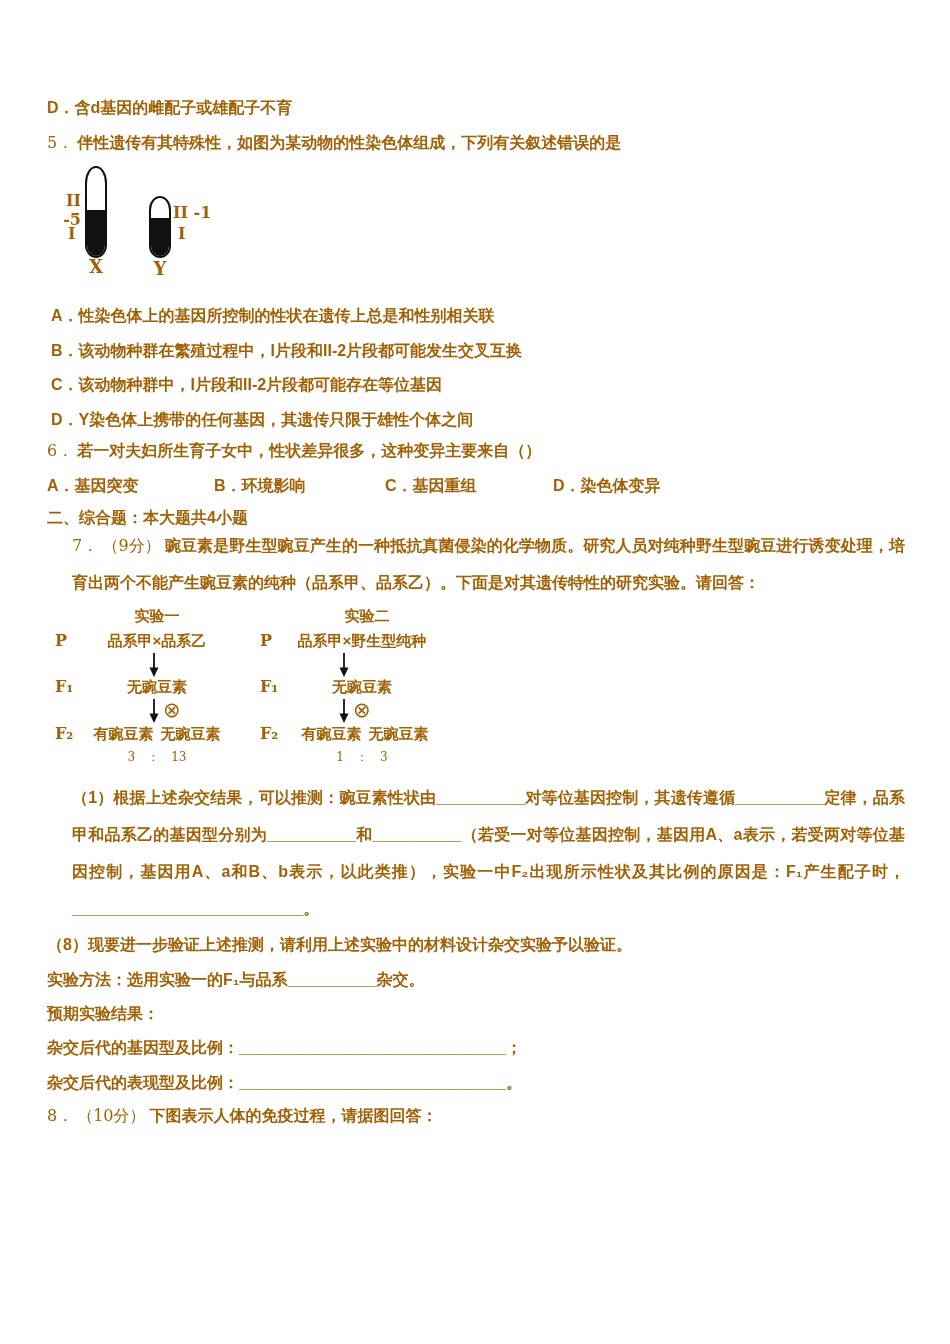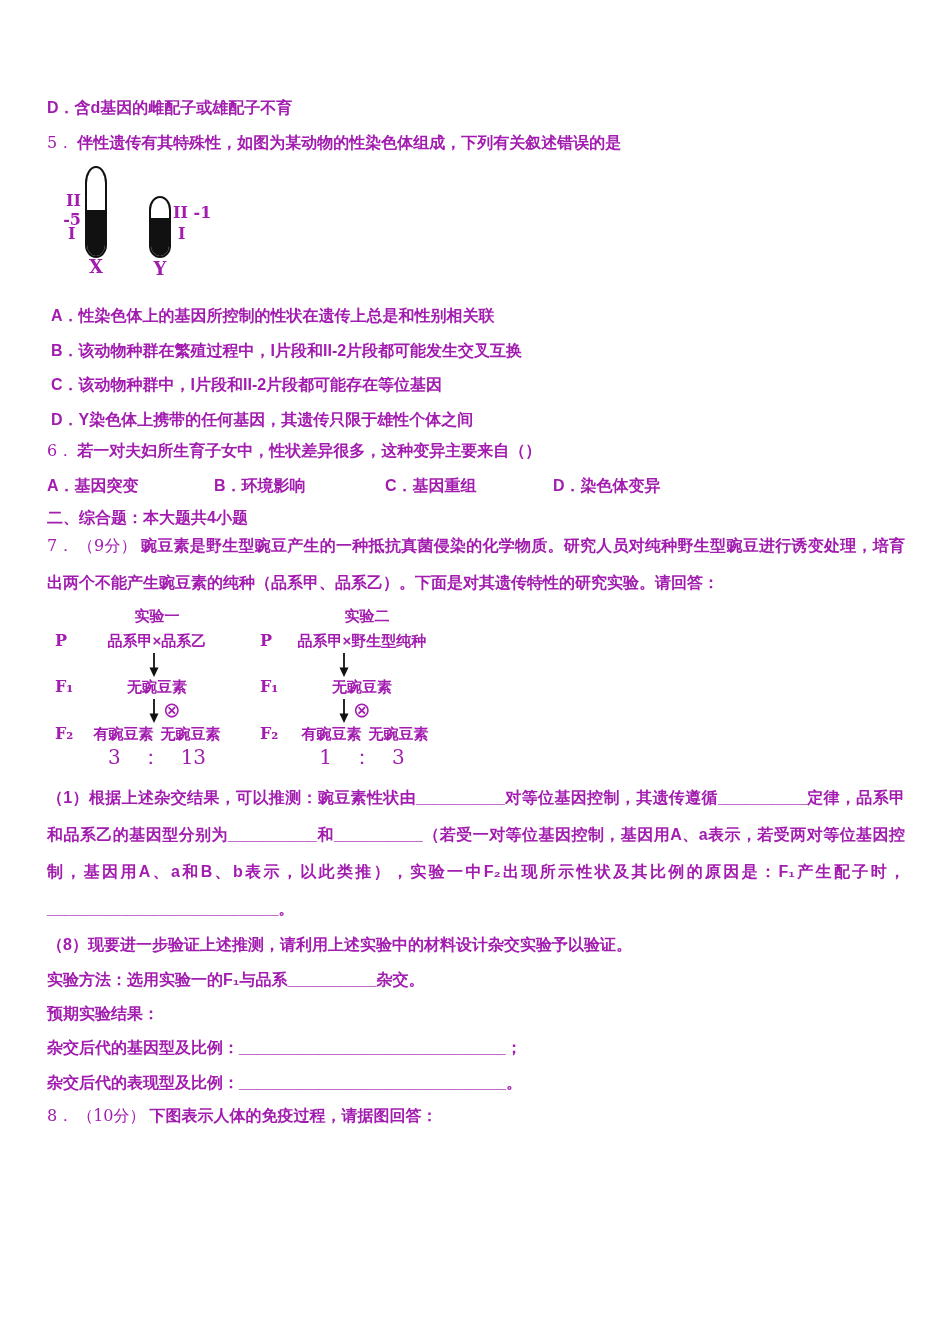--- a/index.html
+++ b/index.html
@@ -1,23 +1,23 @@
 <!DOCTYPE html>
 <html><head>
 <meta charset="utf-8">
 <style>
   html,body{margin:0;padding:0;background:#ffffff;}
   .page{
-    position:relative; width:950px; height:1344px; background:#fff; color:#a21caf;
+    position:relative; width:950px; height:1344px; background:#fff; color:#a16207;
     font-family:"Liberation Sans","DejaVu Sans",sans-serif; font-weight:700; font-size:16px;
     overflow:hidden;
   }
   .abs{position:absolute;}
   .line{left:47px; right:45px; margin:0; line-height:35px;}
-  .just{text-align:justify; line-height:37px;}
+  .just{text-align:justify; line-height:37px;margin-left:25px;}
   .num{font-family:"DejaVu Serif","Liberation Serif",serif; font-weight:400; margin-right:4px;}
   
   .chrom{left:47px; top:160px; width:300px; height:124px;}
   .cap{box-sizing:border-box; position:absolute; border:2px solid #111; background:#fff; overflow:hidden;}
   .capx{left:38px; top:6px;  width:22px; height:92px; border-radius:11px 11px 11px 11px / 17px 17px 13px 13px;}
   .capy{left:102px; top:36px; width:22px; height:62px; border-radius:11px 11px 11px 11px / 14px 14px 12px 12px;}
   .fill{position:absolute; bottom:0; left:0; width:100%; background:#111;}
   .capx .fill{height:46px;} .capy .fill{height:38px;}
   .clabel{position:absolute; font-family:"DejaVu Serif","Liberation Serif",serif; font-weight:700; font-size:16px; line-height:19px;}
   .cname{font-size:18px; text-align:center;}
@@ -25,21 +25,21 @@
   .optlist{left:47px; right:45px; margin:4px;}
   .optlist p{margin:0; line-height:34.5px;}
   .optrow{left:47px; right:45px; height:35px; line-height:35px;}
   
   .exps{left:47px; top:600px; width:540px; height:174px; font-size:15px;}
   .exps .gen{position:absolute; font-family:"DejaVu Serif","Liberation Serif",serif; font-weight:700; font-size:16px; line-height:20px;}
   .exps .ct{position:absolute; text-align:center; line-height:20px;}
   .arrow{position:absolute; width:12px; height:24px;}
   .ox{position:absolute; font-size:21px; font-weight:400; line-height:21px;}
   .f2row{position:absolute; display:flex; justify-content:center; gap:7px; line-height:20px;}
-  .ratio{position:absolute; text-align:center; font-family:"DejaVu Serif","Liberation Serif",serif; font-weight:400; font-size:20px; line-height:20px;}
+  .ratio{position:absolute; text-align:center; font-family:"DejaVu Serif","Liberation Serif",serif; font-weight:400; font-size:12px; line-height:20px;}
 </style>
 </head>
 <body>
 
 <div class="page">
 
   <p class="abs line" style="top:90px">D．含d基因的雌配子或雄配子不育</p>
 
   <p class="abs line" style="top:125px"><span class="num">5．</span><span>伴性遗传有其特殊性，如图为某动物的性染色体组成，下列有关叙述错误的是</span></p>
 

